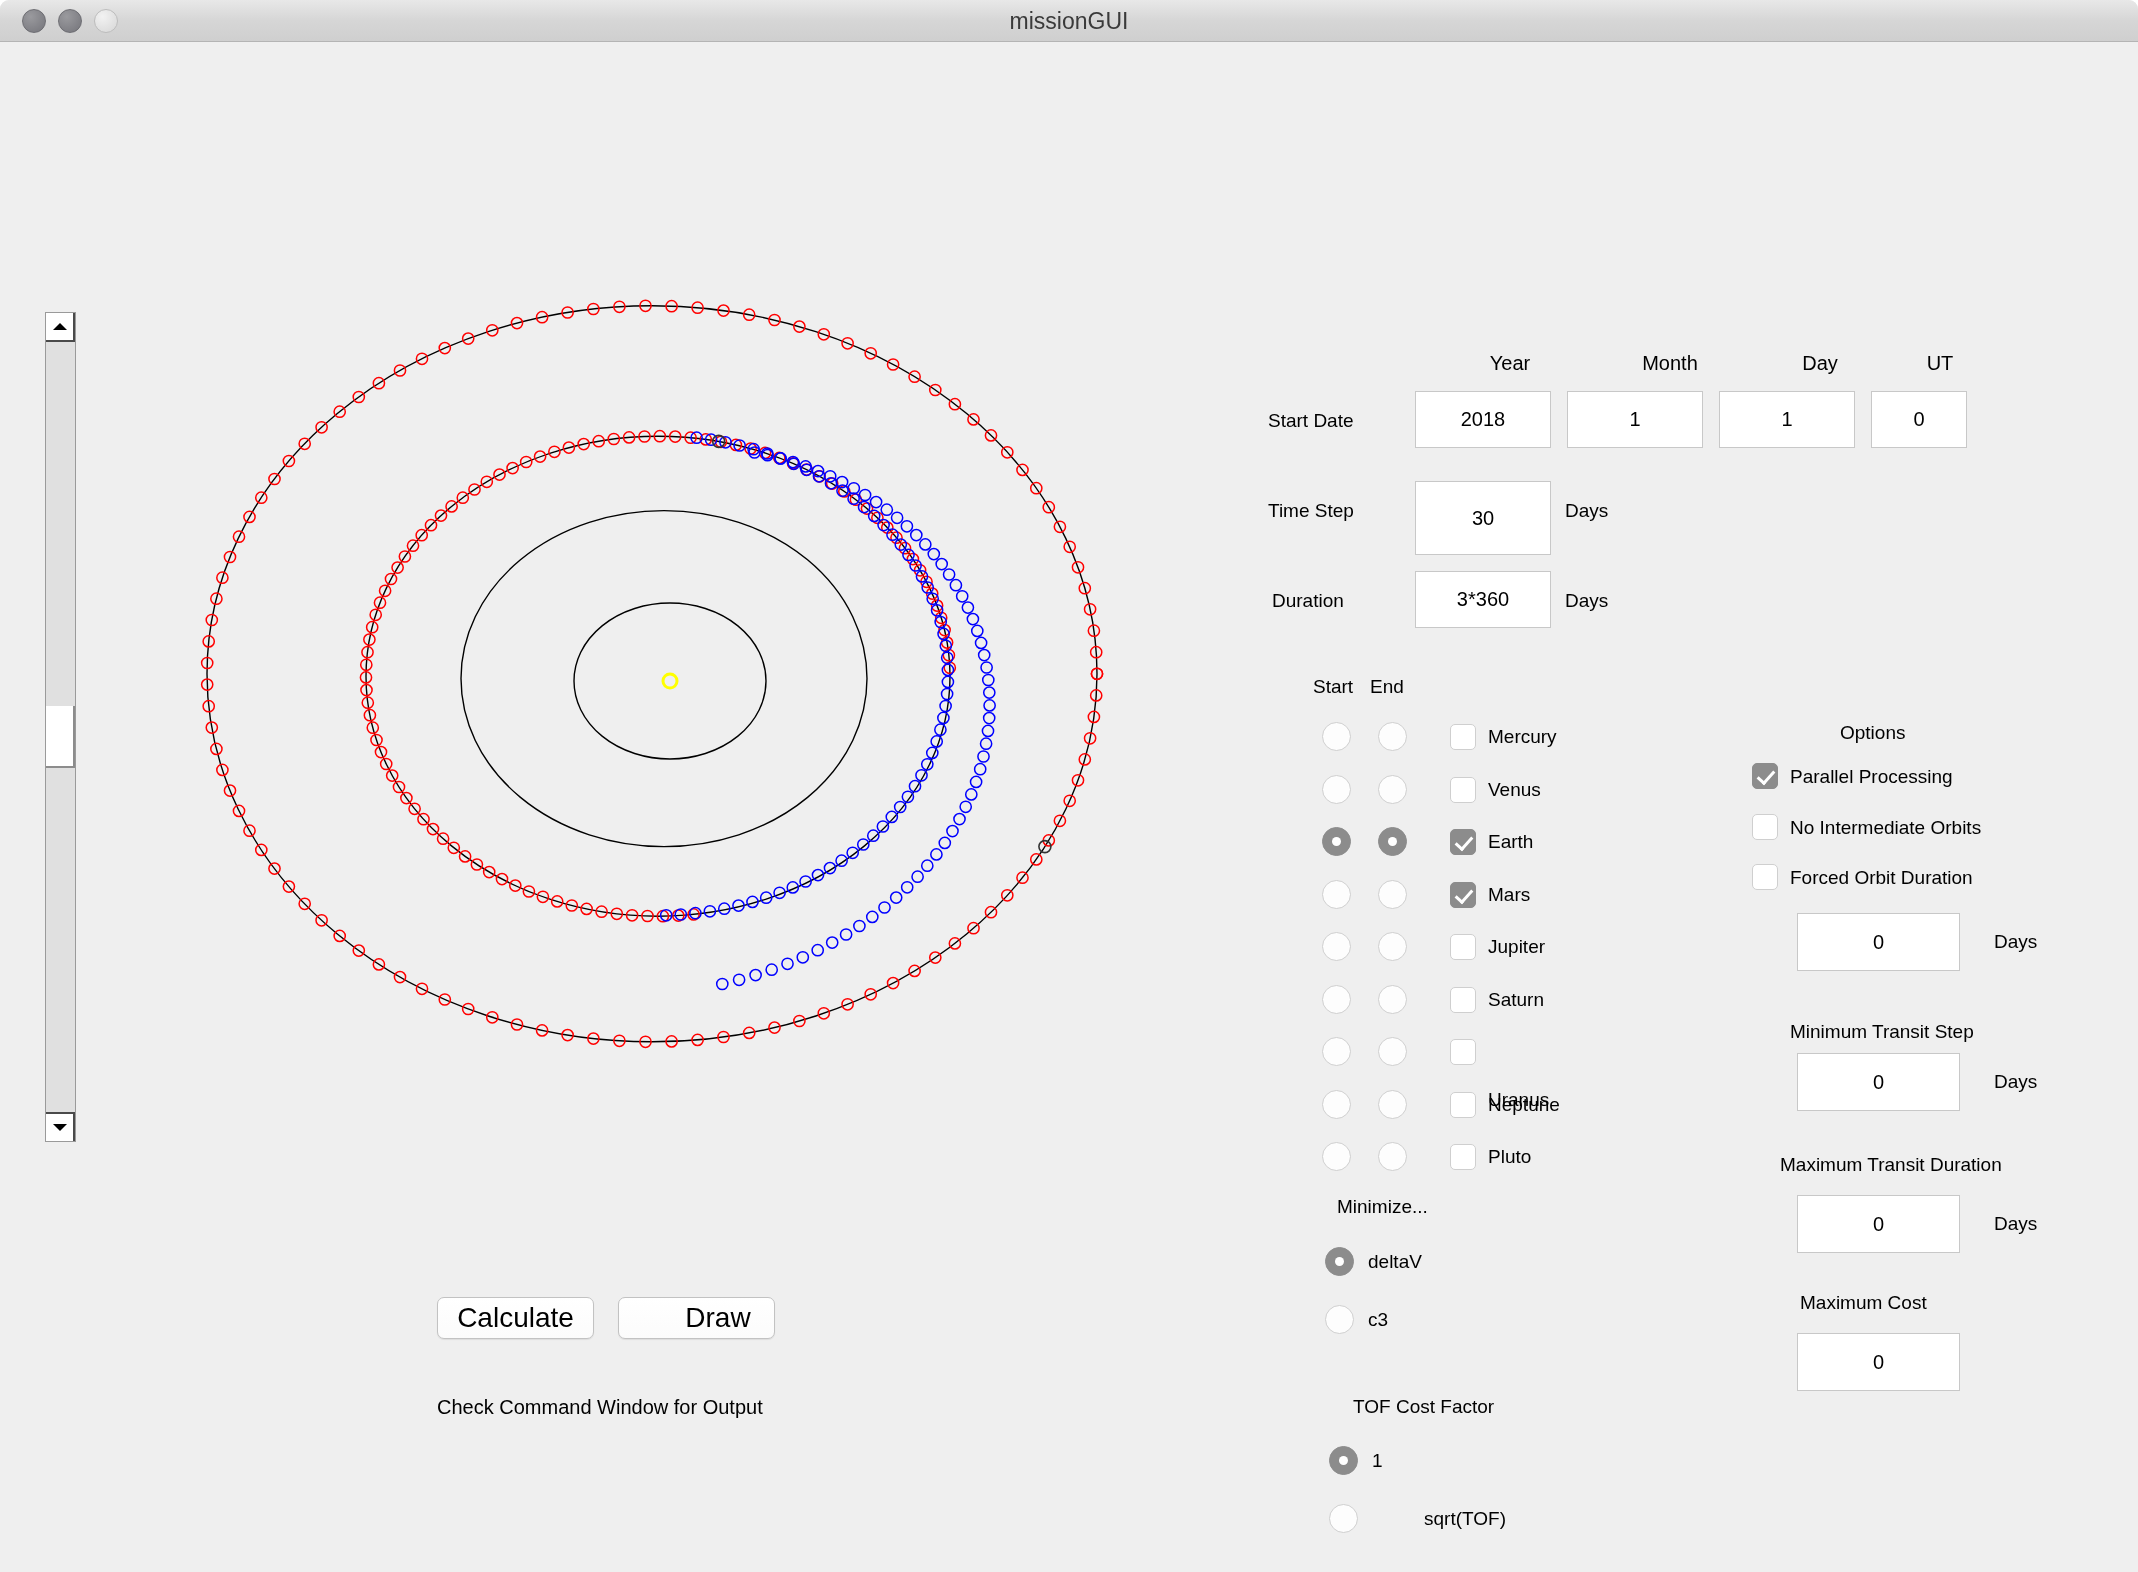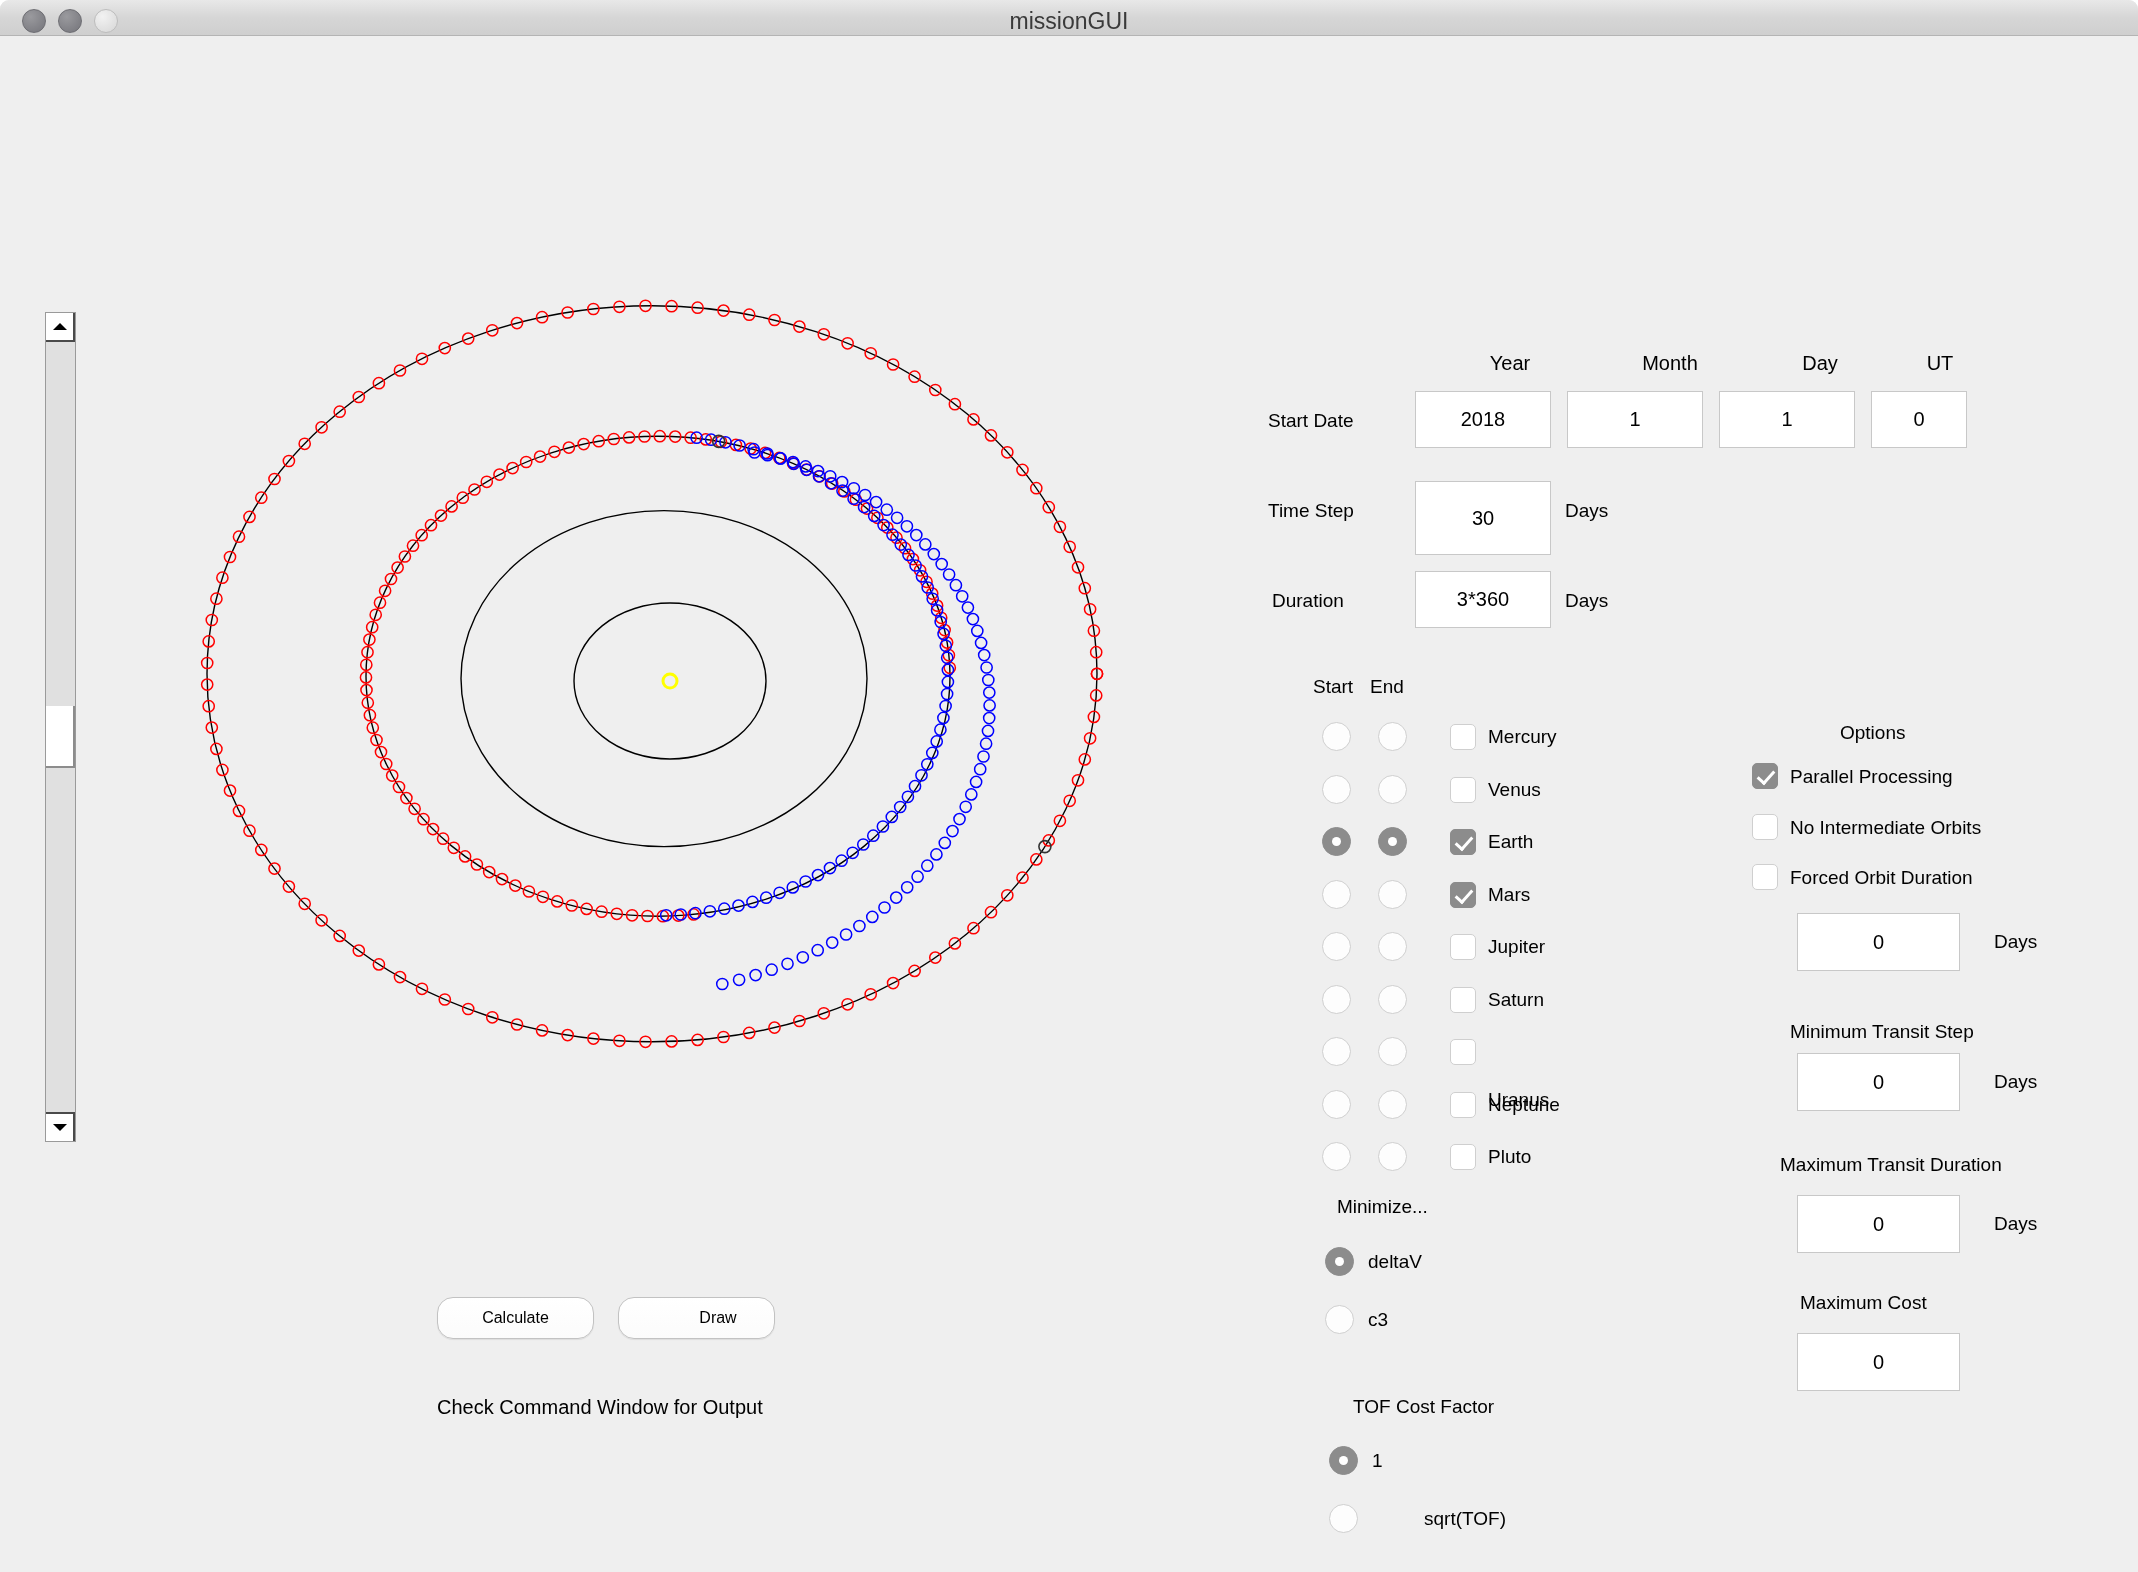--- a/index.html
+++ b/index.html
@@ -17,21 +17,21 @@
     width: 2138px; height: 1572px;
     background: #efefef;
     border-radius: 9px 9px 0 0;
     overflow: hidden;
     box-sizing: border-box;
   }
   
   .titlebar {
     position: absolute;
     left: 0; top: 0;
-    width: 2138px; height: 36px;
+    width: 2138px; height: 42px;
     background: linear-gradient(to bottom, #e8e8e8 0%, #d6d6d6 50%, #cfcfcf 100%);
     border-bottom: 1px solid #b4b4b4;
     box-sizing: border-box;
   }
   .title-text {
     position: absolute;
     left: 0; top: 0;
     width: 2138px; height: 42px;
     line-height: 42px;
     text-align: center;
@@ -74,23 +74,23 @@
     display: flex;
     align-items: center;
     justify-content: center;
   }
 
   
   .pbtn {
     position: absolute;
     background: linear-gradient(to bottom, #ffffff, #fbfbfb);
     border: 1px solid #c2c2c2;
-    border-radius: 16px;
-    box-sizing: border-box;
-    font-size: 16px;
+    border-radius: 7px;
+    box-sizing: border-box;
+    font-size: 28px;
     color: #000;
     display: flex;
     align-items: center;
     justify-content: center;
     box-shadow: 0 1px 1px rgba(0,0,0,0.08);
   }
 
   
   .radio {
     position: absolute;

